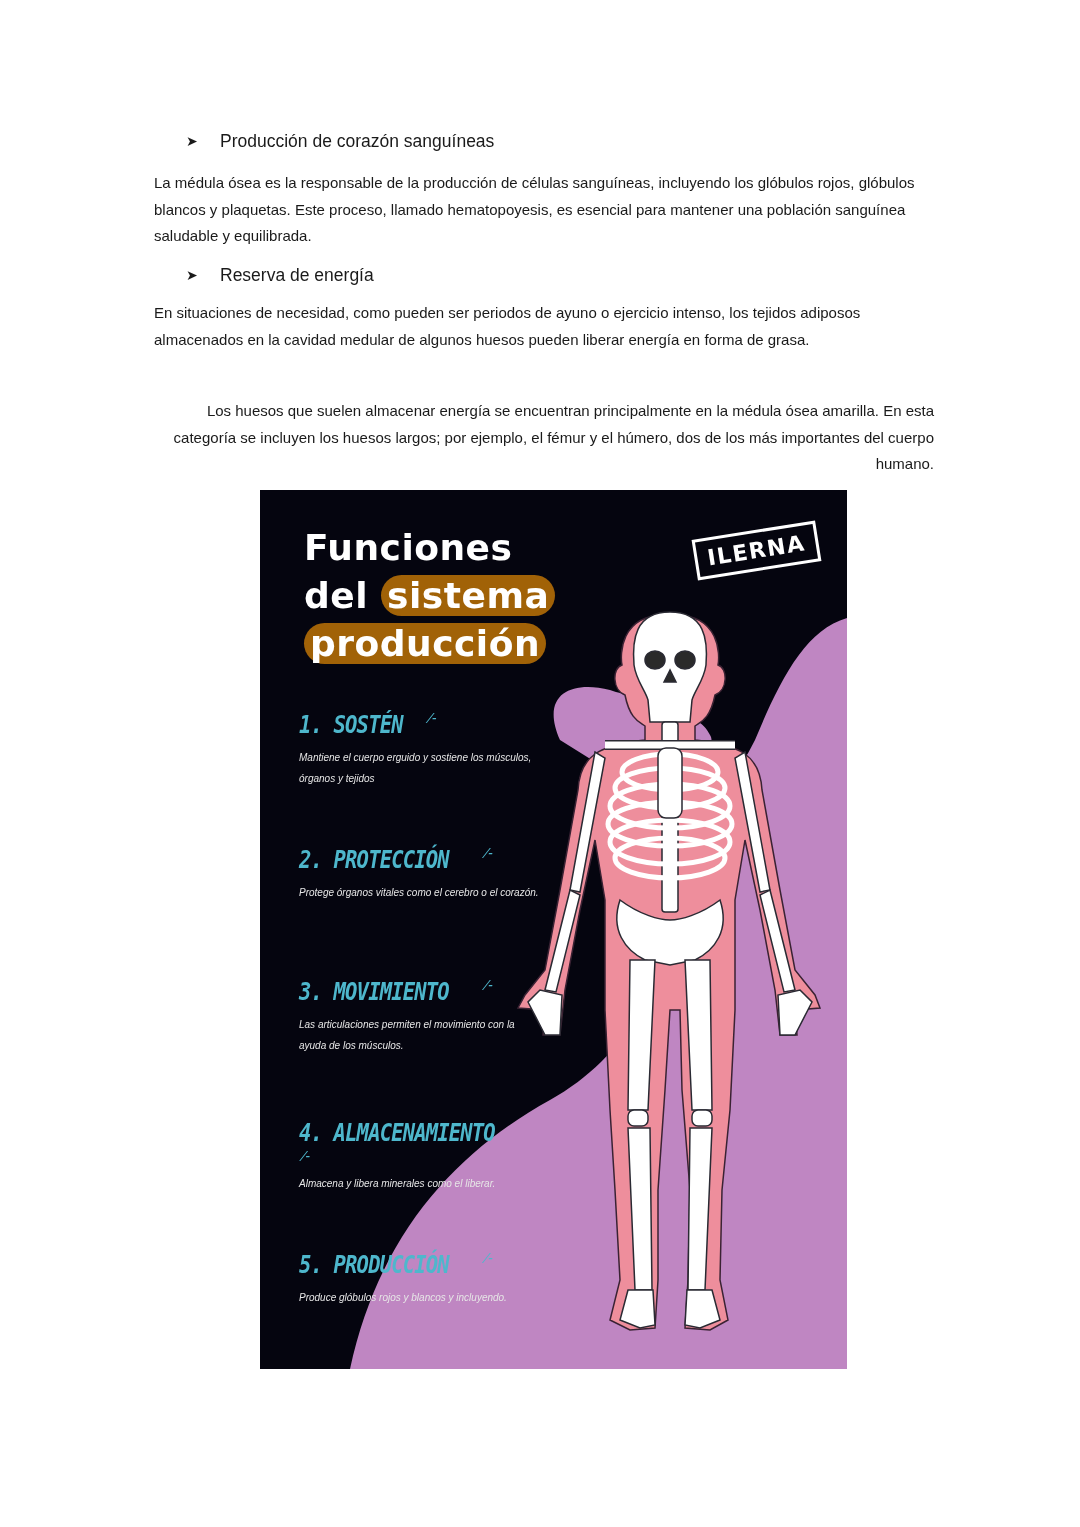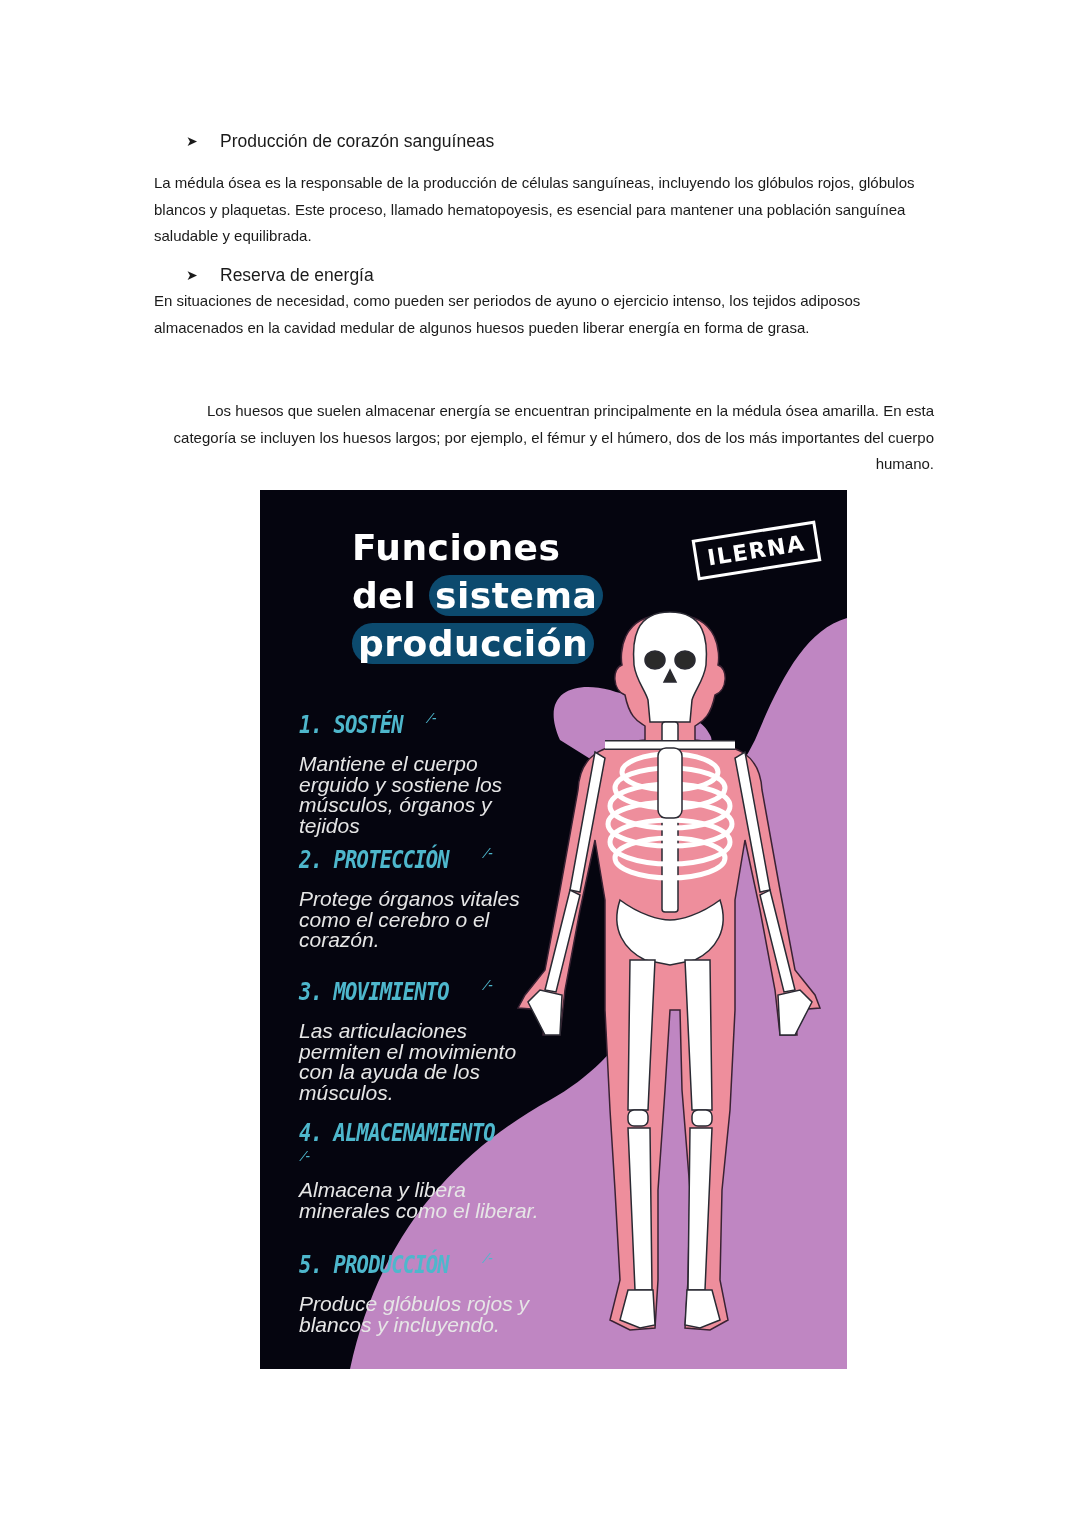--- a/index.html
+++ b/index.html
@@ -6,44 +6,44 @@
   html, body { width: 1080px; height: 1527px; background: #ffffff; overflow: hidden; }
   body { position: relative; font-family: "Liberation Sans", "DejaVu Sans", sans-serif; color: #1a1a1a; }
 
   .bullet { position: absolute; left: 186px; font-size: 17.5px; line-height: 22px; display: flex; align-items: center; }
   .bullet .arrow { width: 34px; font-size: 14px; }
   .para { position: absolute; left: 154px; width: 780px; font-size: 15px; line-height: 26.5px; }
 
   
   .info { position: absolute; left: 260px; top: 490px; width: 587px; height: 879px; background: #05050f; overflow: hidden; }
   .info svg.bg { position: absolute; left: 0; top: 0; }
-  .title { position: absolute; left: 44px; top: 34px; font-family: "DejaVu Sans", sans-serif; font-weight: bold; color: #ffffff; font-size: 36px; line-height: 48px; letter-spacing: 0.5px; margin-left: 48px; }
-  .title .pill { background: #0c4a6e; border-radius: 22px; padding: 0 6px; }
+  .title { position: absolute; left: 44px; top: 34px; font-family: "DejaVu Sans", sans-serif; font-weight: bold; color: #ffffff; font-size: 36px; line-height: 48px; letter-spacing: 0.5px; }
+  .title .pill { background: #a16207; border-radius: 22px; padding: 0 6px; }
   .title .l1, .title .l2, .title .l3 { display: block; white-space: nowrap; }
   .logo { position: absolute; left: 434px; top: 40px; border: 3px solid #ffffff; color: #ffffff; font-family: "DejaVu Sans", sans-serif; font-size: 22px; font-weight: bold; letter-spacing: 1.5px; padding: 5px 10px; transform: rotate(-9deg); }
 
   .fn { position: absolute; left: 39px; width: 240px; font-style: italic; }
   .fn .h { font-family: "DejaVu Sans Mono", monospace; color: #4eb7cc; font-size: 25px; font-weight: bold; line-height: 30px; letter-spacing: -1px; white-space: nowrap; transform: scaleX(0.82); transform-origin: left; display: inline-block; }
   .fn .spark { color: #4eb7cc; font-size: 14px; margin-left: 4px; vertical-align: top; }
-  .fn .d { color: #e6e6e6; font-size: 21px; line-height: 20.5px; margin-top: 14px; }
+  .fn .d { color: #e6e6e6; font-size: 10px; line-height: 20.5px; margin-top: 8px; }
 </style>
 </head>
 <body>
 
 <div class="bullet" style="top:130px;">
   <span class="arrow">➤</span>
   <span>Producción de corazón sanguíneas</span>
 </div>
 <p class="para" style="top:170px;">La médula ósea es la responsable de la producción de células sanguíneas, incluyendo los glóbulos rojos, glóbulos blancos y plaquetas. Este proceso, llamado hematopoyesis, es esencial para mantener una población sanguínea saludable y equilibrada.</p>
 
 <div class="bullet" style="top:264px;">
   <span class="arrow">➤</span>
   <span>Reserva de energía</span>
 </div>
-<p class="para" style="top:288px;">En situaciones de necesidad, como pueden ser periodos de ayuno o ejercicio intenso, los tejidos adiposos almacenados en la cavidad medular de algunos huesos pueden liberar energía en forma de grasa.</p>
+<p class="para" style="top:300px;">En situaciones de necesidad, como pueden ser periodos de ayuno o ejercicio intenso, los tejidos adiposos almacenados en la cavidad medular de algunos huesos pueden liberar energía en forma de grasa.</p>
 <p class="para" style="top:398px;text-align:right;">Los huesos que suelen almacenar energía se encuentran principalmente en la médula ósea amarilla. En esta categoría se incluyen los huesos largos; por ejemplo, el fémur y el húmero, dos de los más importantes del cuerpo humano.</p>
 
 <div class="info">
   <svg class="bg" width="587" height="879" viewBox="0 0 587 879">
 
     <path d="M587 128 C545 140 520 190 495 250 C470 300 430 340 420 400 C410 470 380 560 290 610 C200 660 120 740 90 879 L587 879 Z" fill="#bf86c2"></path>
     <path d="M300 250 C280 205 310 190 350 200 C380 210 440 220 450 245 C460 260 420 300 380 300 Z" fill="#bf86c2"></path>
 
     <g fill="#ee8e9c" stroke="#3a2233" stroke-width="1.5">
       <path d="M405 125 C360 125 360 165 362 175 C352 178 352 200 365 205 C370 230 380 232 385 236 L385 250 C340 255 320 265 318 300 L300 400 L285 480 L265 505 L258 518 L285 520 L283 545 L300 545 L305 500 L320 420 L335 350 L345 410 L345 520 L350 620 L355 700 L360 790 L350 830 L370 840 L395 838 L398 790 L398 700 L405 600 L410 520 L420 520 L422 600 L430 700 L428 790 L425 838 L450 840 L468 830 L460 790 L462 700 L470 620 L475 520 L475 410 L485 350 L500 420 L515 500 L520 545 L537 545 L535 520 L560 518 L555 505 L535 480 L520 400 L502 300 C500 265 480 255 435 250 L435 236 C440 232 450 230 455 205 C468 200 468 178 458 175 C460 165 460 125 415 125 Z"></path>

